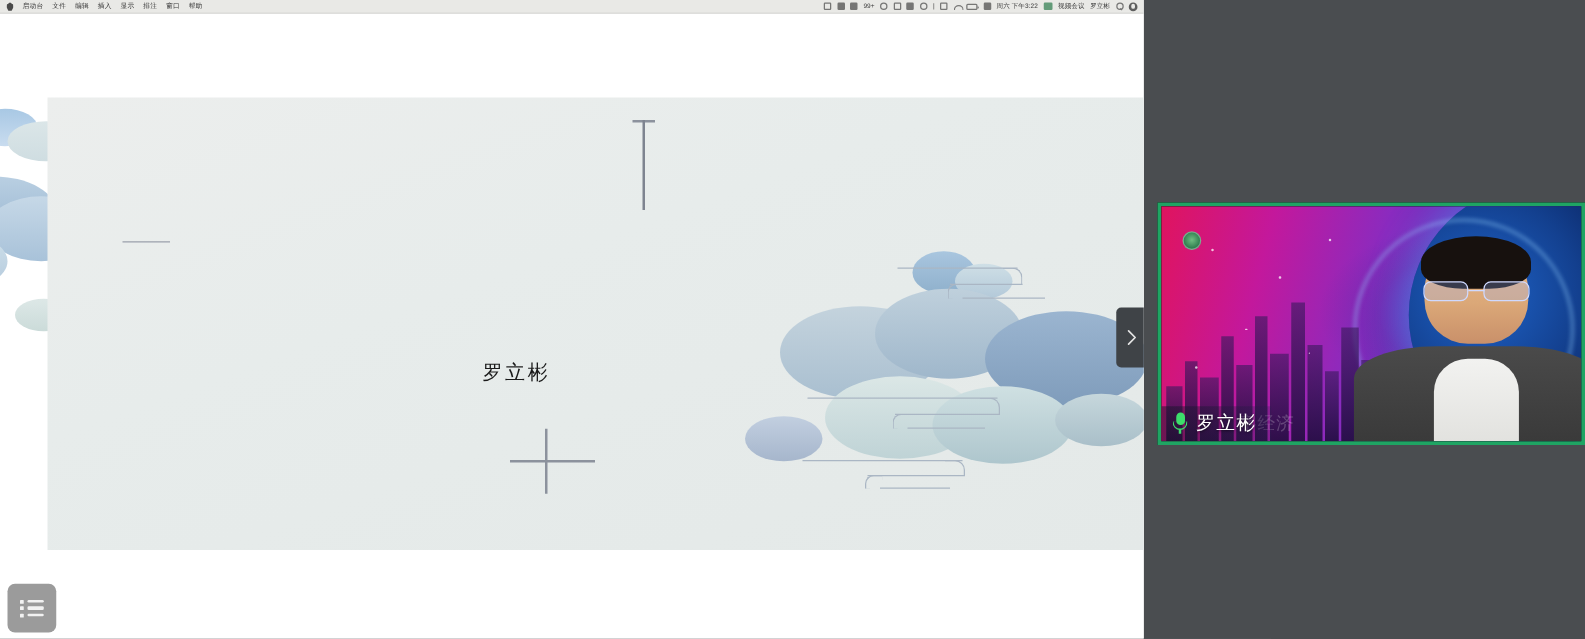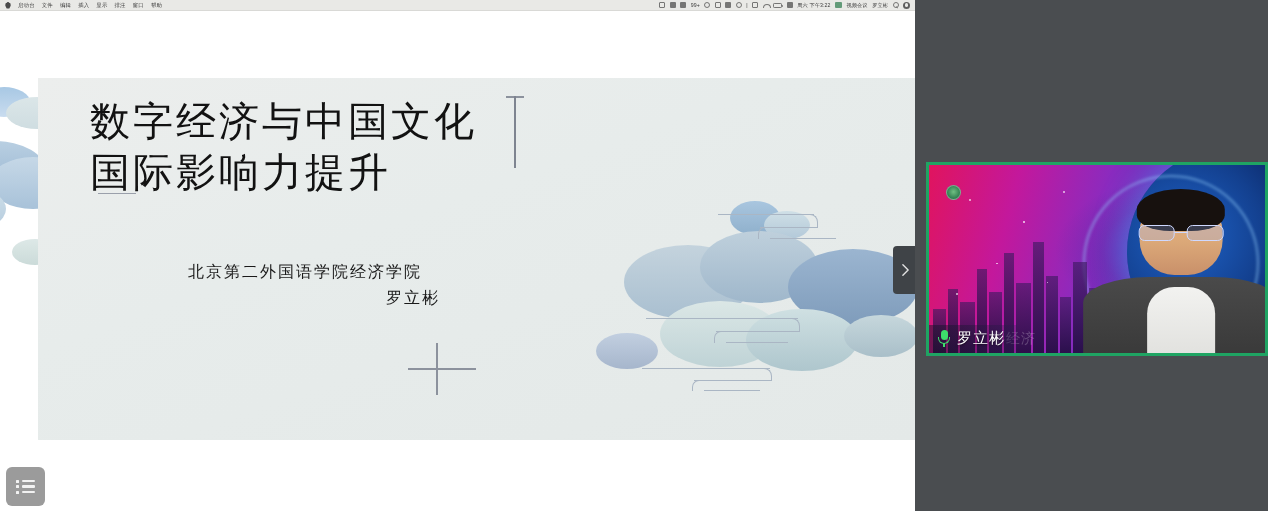--- a/index.html
+++ b/index.html
@@ -418,23 +418,20 @@
         </div>
 
         <div class="xiangyun" style="left:604px; top:290px; width:140px; height:40px;">
           <span class="xy-line" style="left:0;  top:0;   width:128px;height:0; border-width:0 0 1.1px 0;"></span>
           <span class="xy-line" style="left:114px;top:0; width:16px;height:13px;border-width:1.1px 1.1px 0 0; border-radius:0 8px 0 0;"></span>
           <span class="xy-line" style="left:52px;top:12px;width:78px;height:0; border-width:0 0 1.1px 0;"></span>
           <span class="xy-line" style="left:50px;top:12px;width:14px;height:11px;border-width:1.1px 0 0 1.1px; border-radius:7px 0 0 0;"></span>
           <span class="xy-line" style="left:62px;top:22px;width:56px;height:0; border-width:0 0 1.1px 0;"></span>
         </div>
 
-        <div class="slide-title">数字经济与中国文化
-国际影响力提升</div>
-        <div class="slide-subtitle">北京第二外国语学院经济学院</div>
         <div class="slide-presenter">罗立彬</div>
 
         <span class="caret-tick-top"></span>
         <span class="text-caret"></span>
         <span class="underline-mark"></span>
         <span class="guide-cross-v"></span>
         <span class="guide-cross-h"></span>
       </div>
 
       <div class="panel-toggle">

